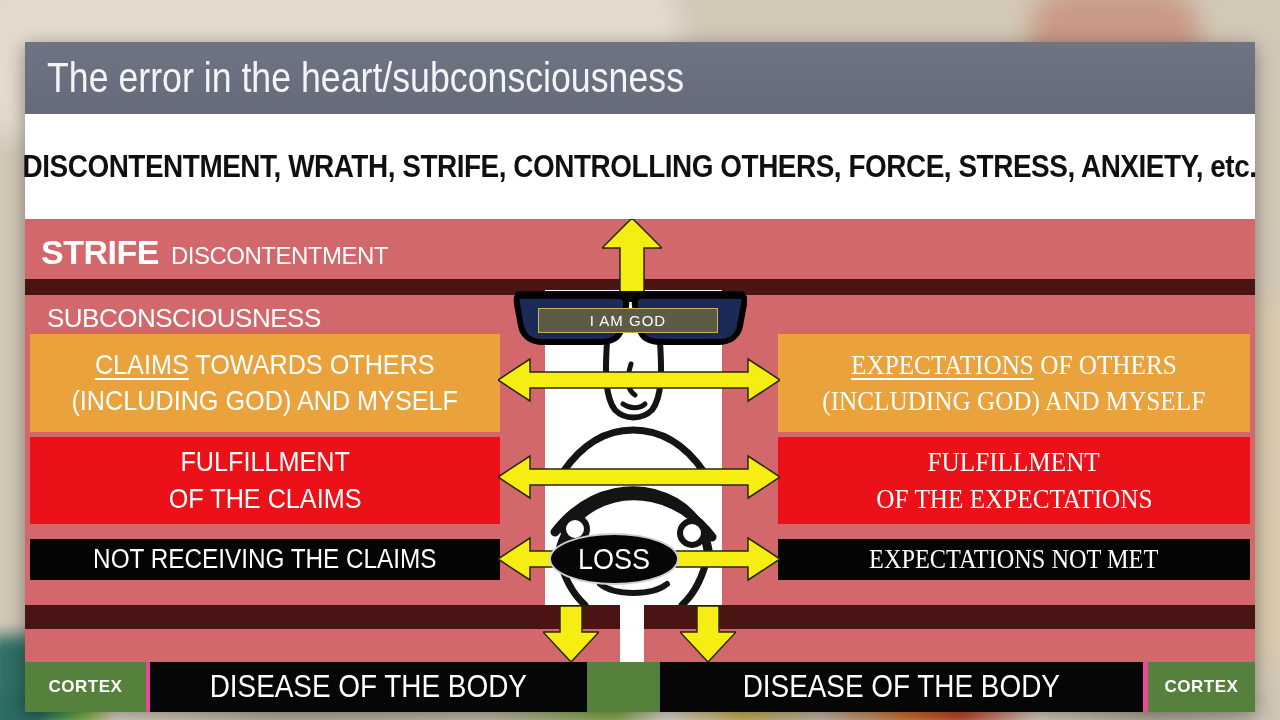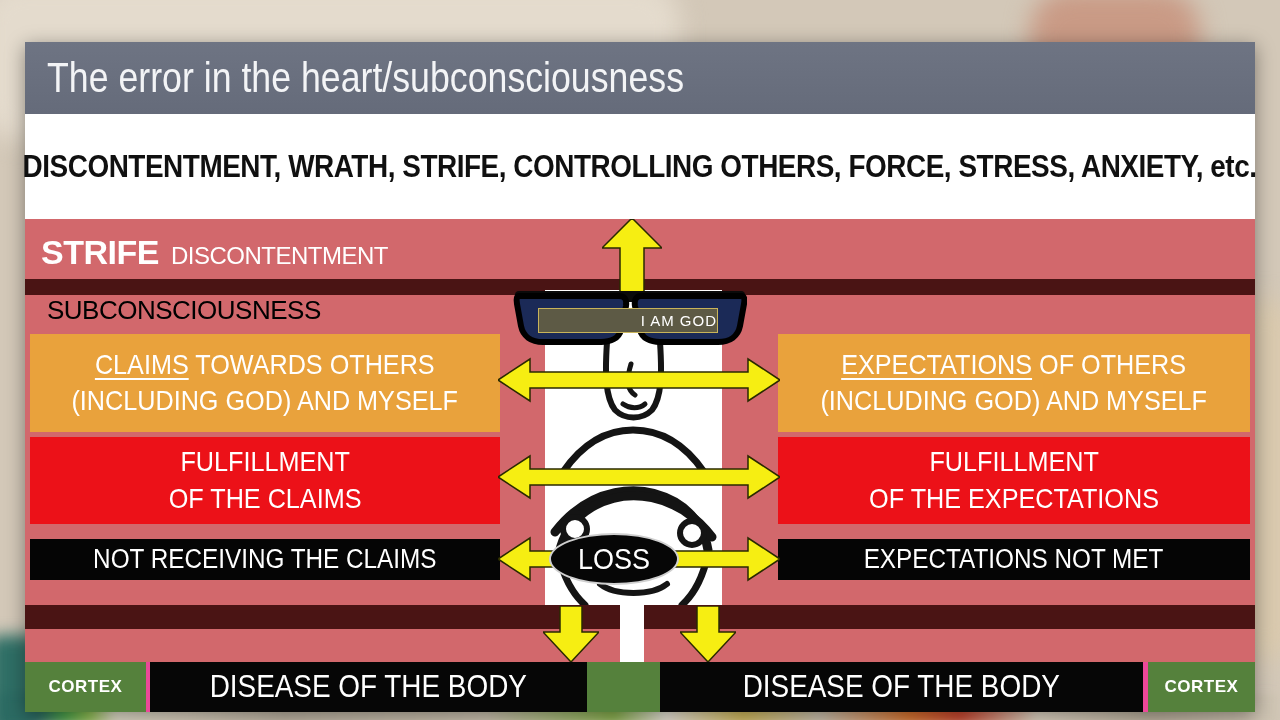--- a/index.html
+++ b/index.html
@@ -46,37 +46,37 @@
   .subtitle-text{color:#101010;font-weight:700;font-size:31px;letter-spacing:-.5px;}
   
   .diagram{left:0;top:177px;width:1230px;height:443px;background:var(--salmon,#d2686c);overflow:hidden;}
   .stripe{left:0;width:1230px;background:var(--maroon,#4a1414);z-index:1;}
   .stripe-top{top:60px;height:16px;}
   .stripe-bottom{top:386px;height:24px;}
   .spirit-row{left:0;top:0;width:1230px;height:60px;display:flex;align-items:baseline;
     padding:14px 0 0 16px;color:#fff;z-index:2;}
   .spirit-label{font-size:34px;font-weight:700;margin-right:12px;letter-spacing:-.5px;}
   .consciousness-label{font-size:24px;font-weight:400;letter-spacing:-.5px;}
-  .subconsciousness-row{left:0;top:76px;width:1230px;height:39px;display:flex;align-items:flex-start;
-    padding-left:22px;color:#000000;font-size:26px;z-index:2;letter-spacing:-.5px;}
+  .subconsciousness-row{left:0;top:76px;width:1230px;height:39px;display:flex;align-items:flex-end;
+    padding-left:22px;color:#ffffff;font-size:26px;z-index:2;letter-spacing:-.5px;}
   
   .side-box{color:#fff;display:flex;flex-direction:column;align-items:center;justify-content:center;z-index:2;}
   .orange-box{top:115px;height:98px;background:var(--orange,#e9a23c);font-size:28px;line-height:1.28;}
   .red-box{top:218px;height:87px;background:var(--red,#ec1118);font-size:28px;line-height:1.3;}
   .black-row{top:320px;height:41px;background:#050505;font-size:27px;justify-content:center;}
   .left-col{left:5px;width:470px;}
-  .right-col{left:753px;width:472px;}
+  .right-col{left:753px;width:472px;font-family:Liberation Serif, serif;}
   
   .figure-column{left:520px;top:71px;width:177px;height:315px;background:#fff;z-index:3;}
   .white-spine{left:595px;top:386px;width:24px;height:57px;background:#fff;z-index:3;}
   .man-svg{left:520px;top:123px;width:177px;height:263px;z-index:4;}
   .sunglasses{left:488px;top:67px;width:234px;height:60px;z-index:6;}
   .iamgod-band{left:513px;top:89px;width:180px;height:25px;z-index:7;
     background:#5d5a45;border:1px solid #c9b45a;color:#fff;font-size:15px;
-    display:flex;align-items:center;justify-content:flex-end;letter-spacing:1px;}
+    display:flex;align-items:center;justify-content:center;letter-spacing:1px;}
   
   .arrow{z-index:8;}
   .up-arrow{left:577px;top:-1px;width:60px;height:74px;z-index:5;}
   .h-arrow-1{left:473px;top:138px;width:282px;height:46px;}
   .h-arrow-2{left:473px;top:235px;width:282px;height:46px;}
   .h-arrow-3{left:473px;top:317px;width:282px;height:46px;}
   .down-arrow-l{left:518px;top:387px;width:56px;height:56px;z-index:5;}
   .down-arrow-r{left:655px;top:387px;width:56px;height:56px;z-index:5;}
   
   .ellipse{border-radius:50%;color:#fff;display:flex;align-items:center;justify-content:center;z-index:9;font-size:30px;}

